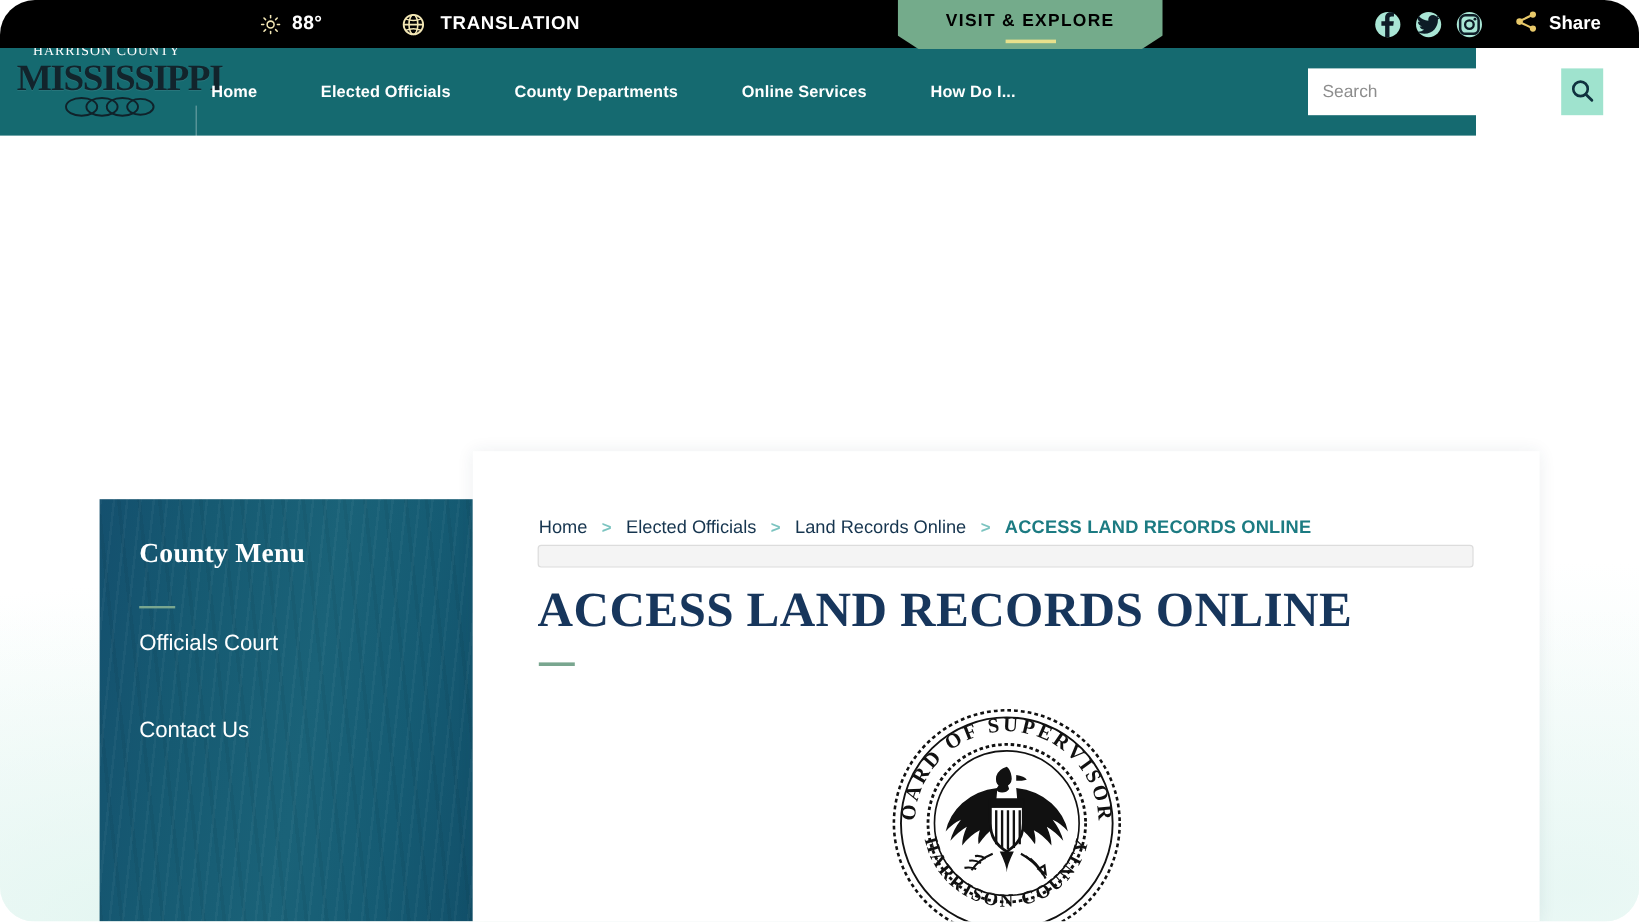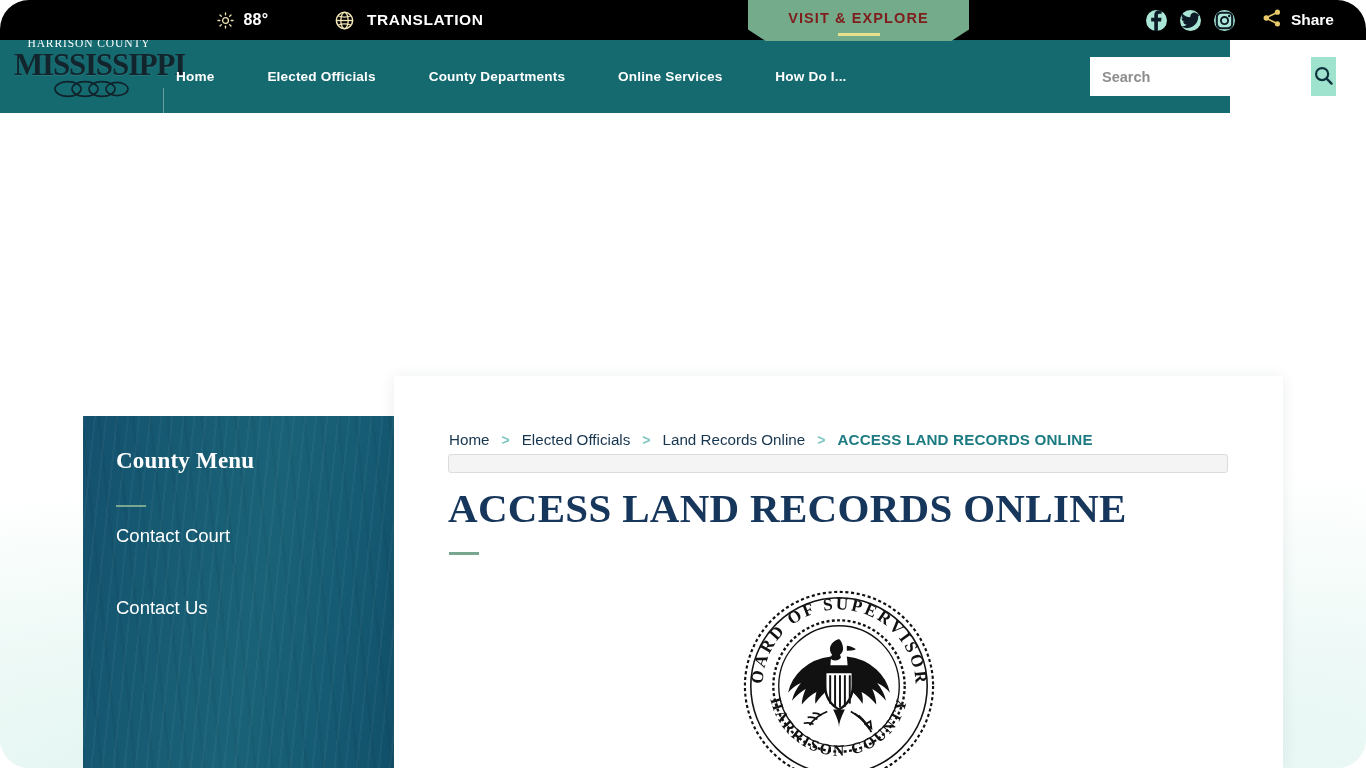--- a/index.html
+++ b/index.html
@@ -52,21 +52,21 @@
   
   #visit-tab {
     position: absolute; left: 748px; top: 0; width: 221px; height: 41px;
     background: #74ab8b;
     -webkit-clip-path: polygon(0 0, 100% 0, 100% 72%, 92% 100%, 8% 100%, 0 72%);
     clip-path: polygon(0 0, 100% 0, 100% 72%, 92% 100%, 8% 100%, 0 72%);
     display: flex; align-items: center; justify-content: center;
     cursor: pointer; z-index: 31;
   }
   #visit-tab .vt-label {
-    color: #7f1d1d; font-size: 14.5px; font-weight: bold; letter-spacing: 1.1px;
+    color: #000000; font-size: 14.5px; font-weight: bold; letter-spacing: 1.1px;
     margin-top: -5px;
   }
   #visit-underline {
     position: absolute; left: 838px; top: 33px; width: 42px; height: 3px;
     background: #e7e08c; z-index: 32;
   }
 
   
   .social-group {
     position: absolute; right: 131px; top: 0; height: 40px;
@@ -122,21 +122,21 @@
   }
   #nav .nav-item:last-child { margin-right: 17px; }
 
   #search-wrap {
     position: absolute; right: 30px; top: 57px; width: 246px; height: 39px;
     display: flex; z-index: 21;
   }
   #search-input {
     flex: 1; height: 39px; border: none; outline: none;
     background: #ffffff; padding: 17px 12px;
-    font-family: "Liberation Sans", sans-serif; font-size: 14.5px; color: #333; font-weight: bold;
+    font-family: "Liberation Sans", sans-serif; font-size: 14.5px; color: #333;
   }
   #search-input::placeholder { color: #8d8d8d; }
   #search-button {
     width: 40px; height: 39px; background: #9fe3ce; border: none;
     display: flex; align-items: center; justify-content: center; cursor: pointer;
   }
 
   
   #sidebar {
     position: absolute; left: 83px; top: 416px; width: 311px; height: 352px;
@@ -312,21 +312,21 @@
           <circle cx="10.4" cy="10.4" r="6.9" fill="none" stroke="#10323f" stroke-width="2.5"></circle>
           <line x1="15.6" y1="15.6" x2="21.2" y2="21.2" stroke="#10323f" stroke-width="2.7" stroke-linecap="round"></line>
         </svg>
       </span>
     </button>
   </div>
 
   <div id="sidebar">
     <div id="sidebar-title">County Menu</div>
     <div id="sidebar-rule"></div>
-    <a class="side-link" id="side-link-0">Contact Court</a>
+    <a class="side-link" id="side-link-0">Officials Court</a>
     <a class="side-link" id="side-link-1">Contact Us</a>
   </div>
 
   <div id="content-card">
 
     <div id="breadcrumb">
       <span class="crumb">Home</span>
       <span class="crumb-sep">&gt;</span>
       <span class="crumb">Elected Officials</span>
       <span class="crumb-sep">&gt;</span>

